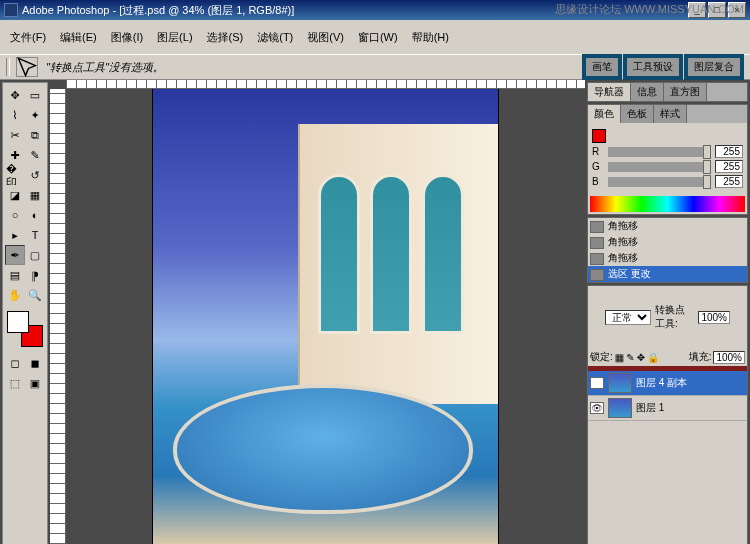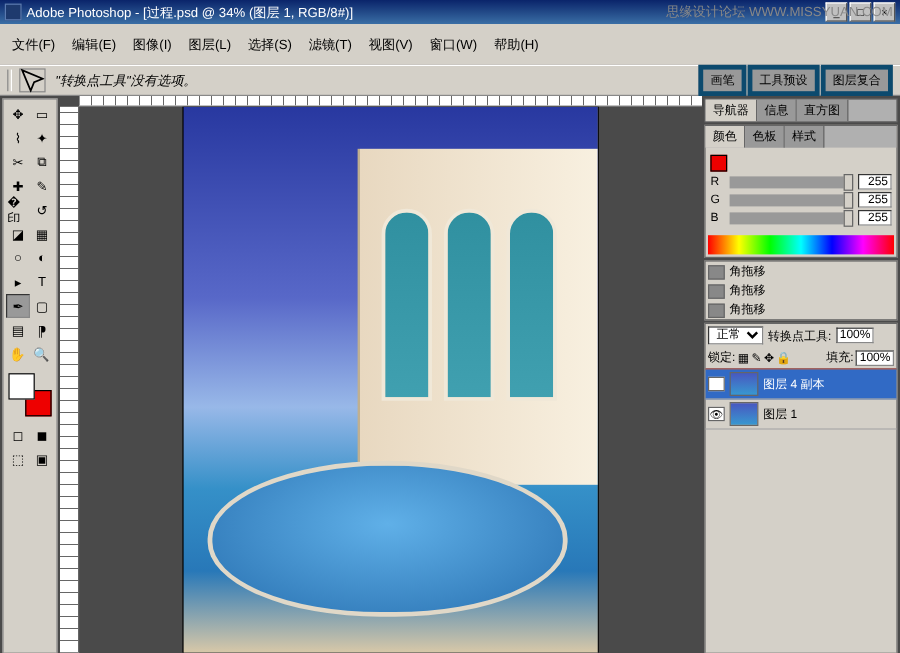--- a/index.html
+++ b/index.html
@@ -48,27 +48,27 @@
 .slider-row{display:flex;align-items:center;margin:2px 0;font-size:10px}
 .slider-row span:first-child{width:12px}
 .slider-track{flex:1;height:10px;background:#999;margin:0 4px;position:relative}
 .slider-thumb{position:absolute;right:0;top:-2px;width:8px;height:14px;background:#d4d0c8;border:1px solid #666}
 .slider-val{width:28px;background:#fff;border:1px inset #888;text-align:right;padding:0 2px}
 .spectrum{height:16px;background:linear-gradient(90deg,red,yellow,lime,cyan,blue,magenta,red);margin:2px}
 .hist-list{max-height:70px;overflow:auto}
 .hist-item{display:flex;align-items:flex-end;padding:1px 2px;font-size:10px;gap:4px}
 .hist-item.sel{background:#316ac5;color:#fff}
 .hist-icon{width:14px;height:12px;background:#888;border:1px solid #666}
-.layer-opts{display:flex;align-items:center;gap:4px;padding:2px;font-size:10px}
+.layer-opts{display:flex;align-items:center;gap:4px;padding:17px;font-size:10px}
 .layer-sel{background:#fff;border:1px inset #888;padding:0 2px;font-size:10px}
 .layer-item{display:flex;align-items:center;padding:2px;gap:4px;font-size:10px;border-bottom:1px solid #aaa}
 .layer-item.sel{background:#316ac5;color:#fff}
 .eye{width:14px;height:12px;border:1px solid #666;background:#fff;font-size:9px;text-align:center}
 .layer-thumb{width:24px;height:20px;background:linear-gradient(180deg,#4858c0,#3898d0);border:1px solid #666}
-.lock-row{display:flex;align-items:flex-end;gap:2px;padding:2px;font-size:10px;border-bottom:1px solid #7f1d1d}
+.lock-row{display:flex;align-items:center;gap:2px;padding:2px;font-size:10px;border-bottom:5px solid #7f1d1d}
 .watermark{position:absolute;top:2px;right:6px;color:#888;font-size:11px;z-index:100}
 </style>
 </head>
 <body>
 
 <div class="titlebar">
   <div class="titlebar-icon"></div>
   <span>Adobe Photoshop - [过程.psd @ 34% (图层 1, RGB/8#)]</span>
   <div class="win-btns">
     <div class="win-btn">_</div>
@@ -238,20 +238,24 @@
             <span>角拖移</span>
           </div>
         <div class="hist-item">
             <div class="hist-icon"></div>
             <span>角拖移</span>
           </div>
         <div class="hist-item">
             <div class="hist-icon"></div>
             <span>角拖移</span>
           </div>
+        <div class="hist-item sel">
+            <div class="hist-icon"></div>
+            <span>选区 更改</span>
+          </div>
       </div>
     </div>
 
     <div class="panel" style="flex:1">
       <div class="layer-opts">
         <select class="layer-sel"><option>正常</option></select>
         <span>转换点工具:</span>
         <span class="layer-sel">100%</span>
       </div>
       <div class="lock-row">

